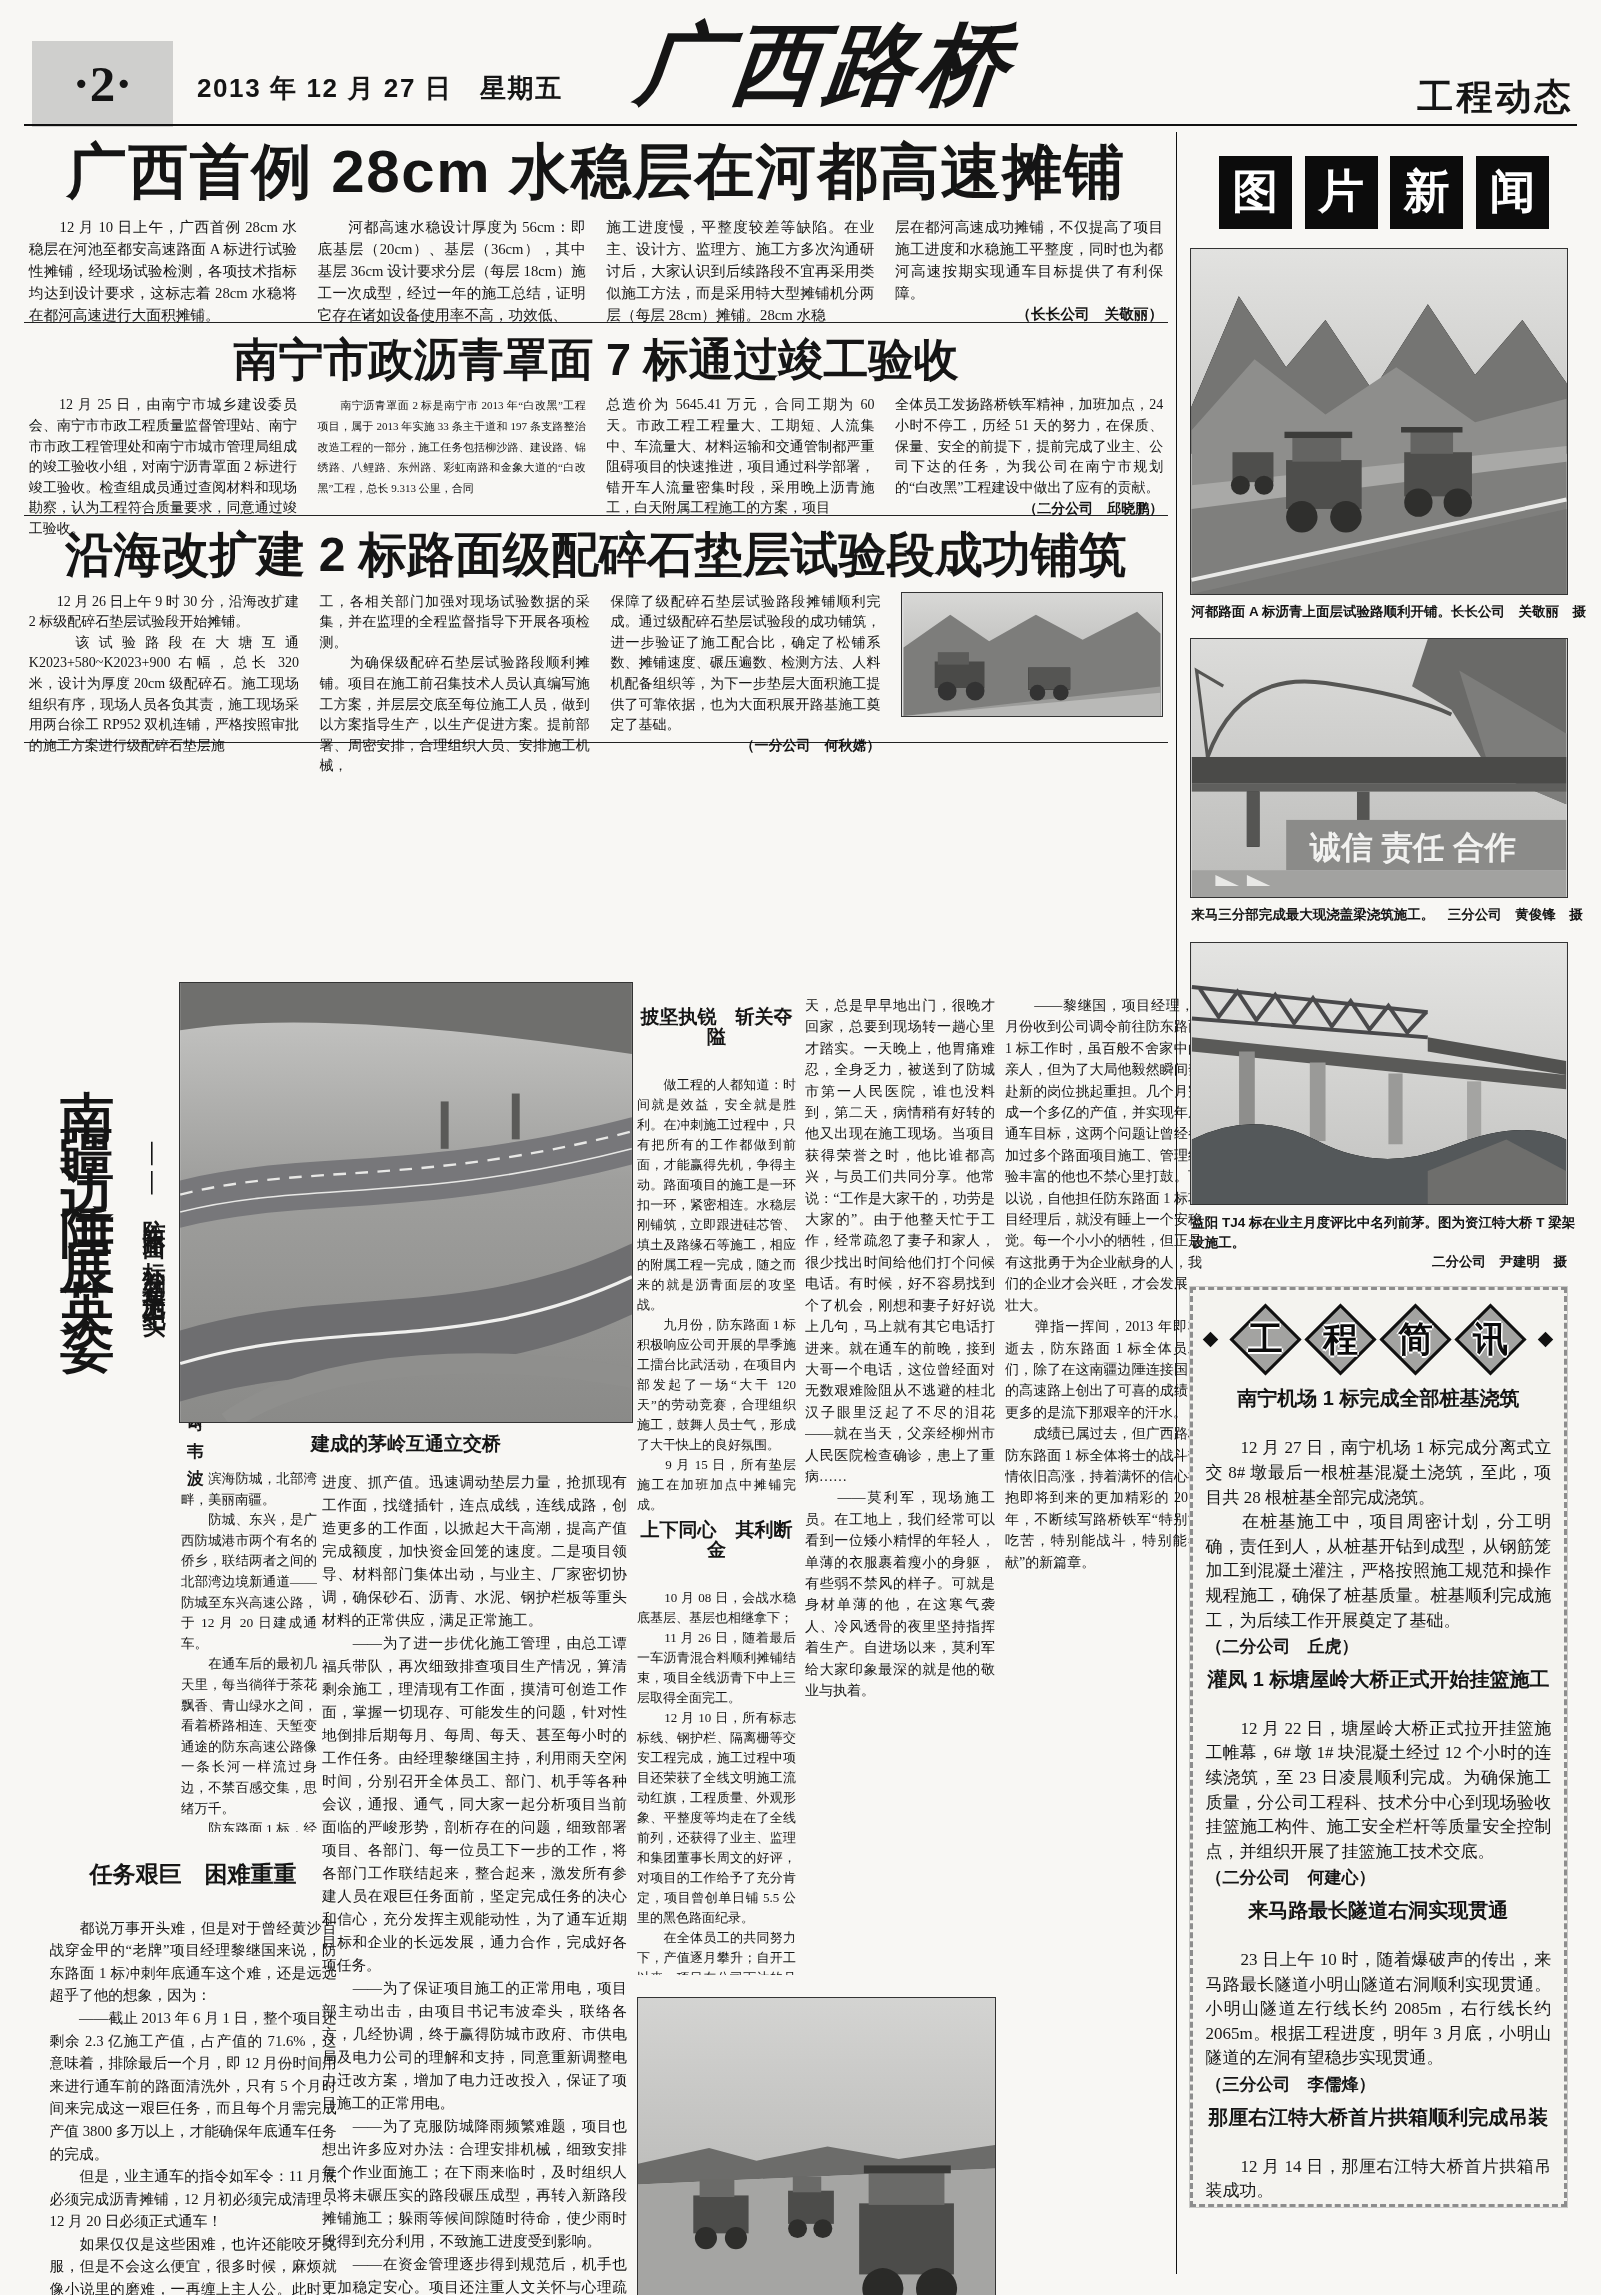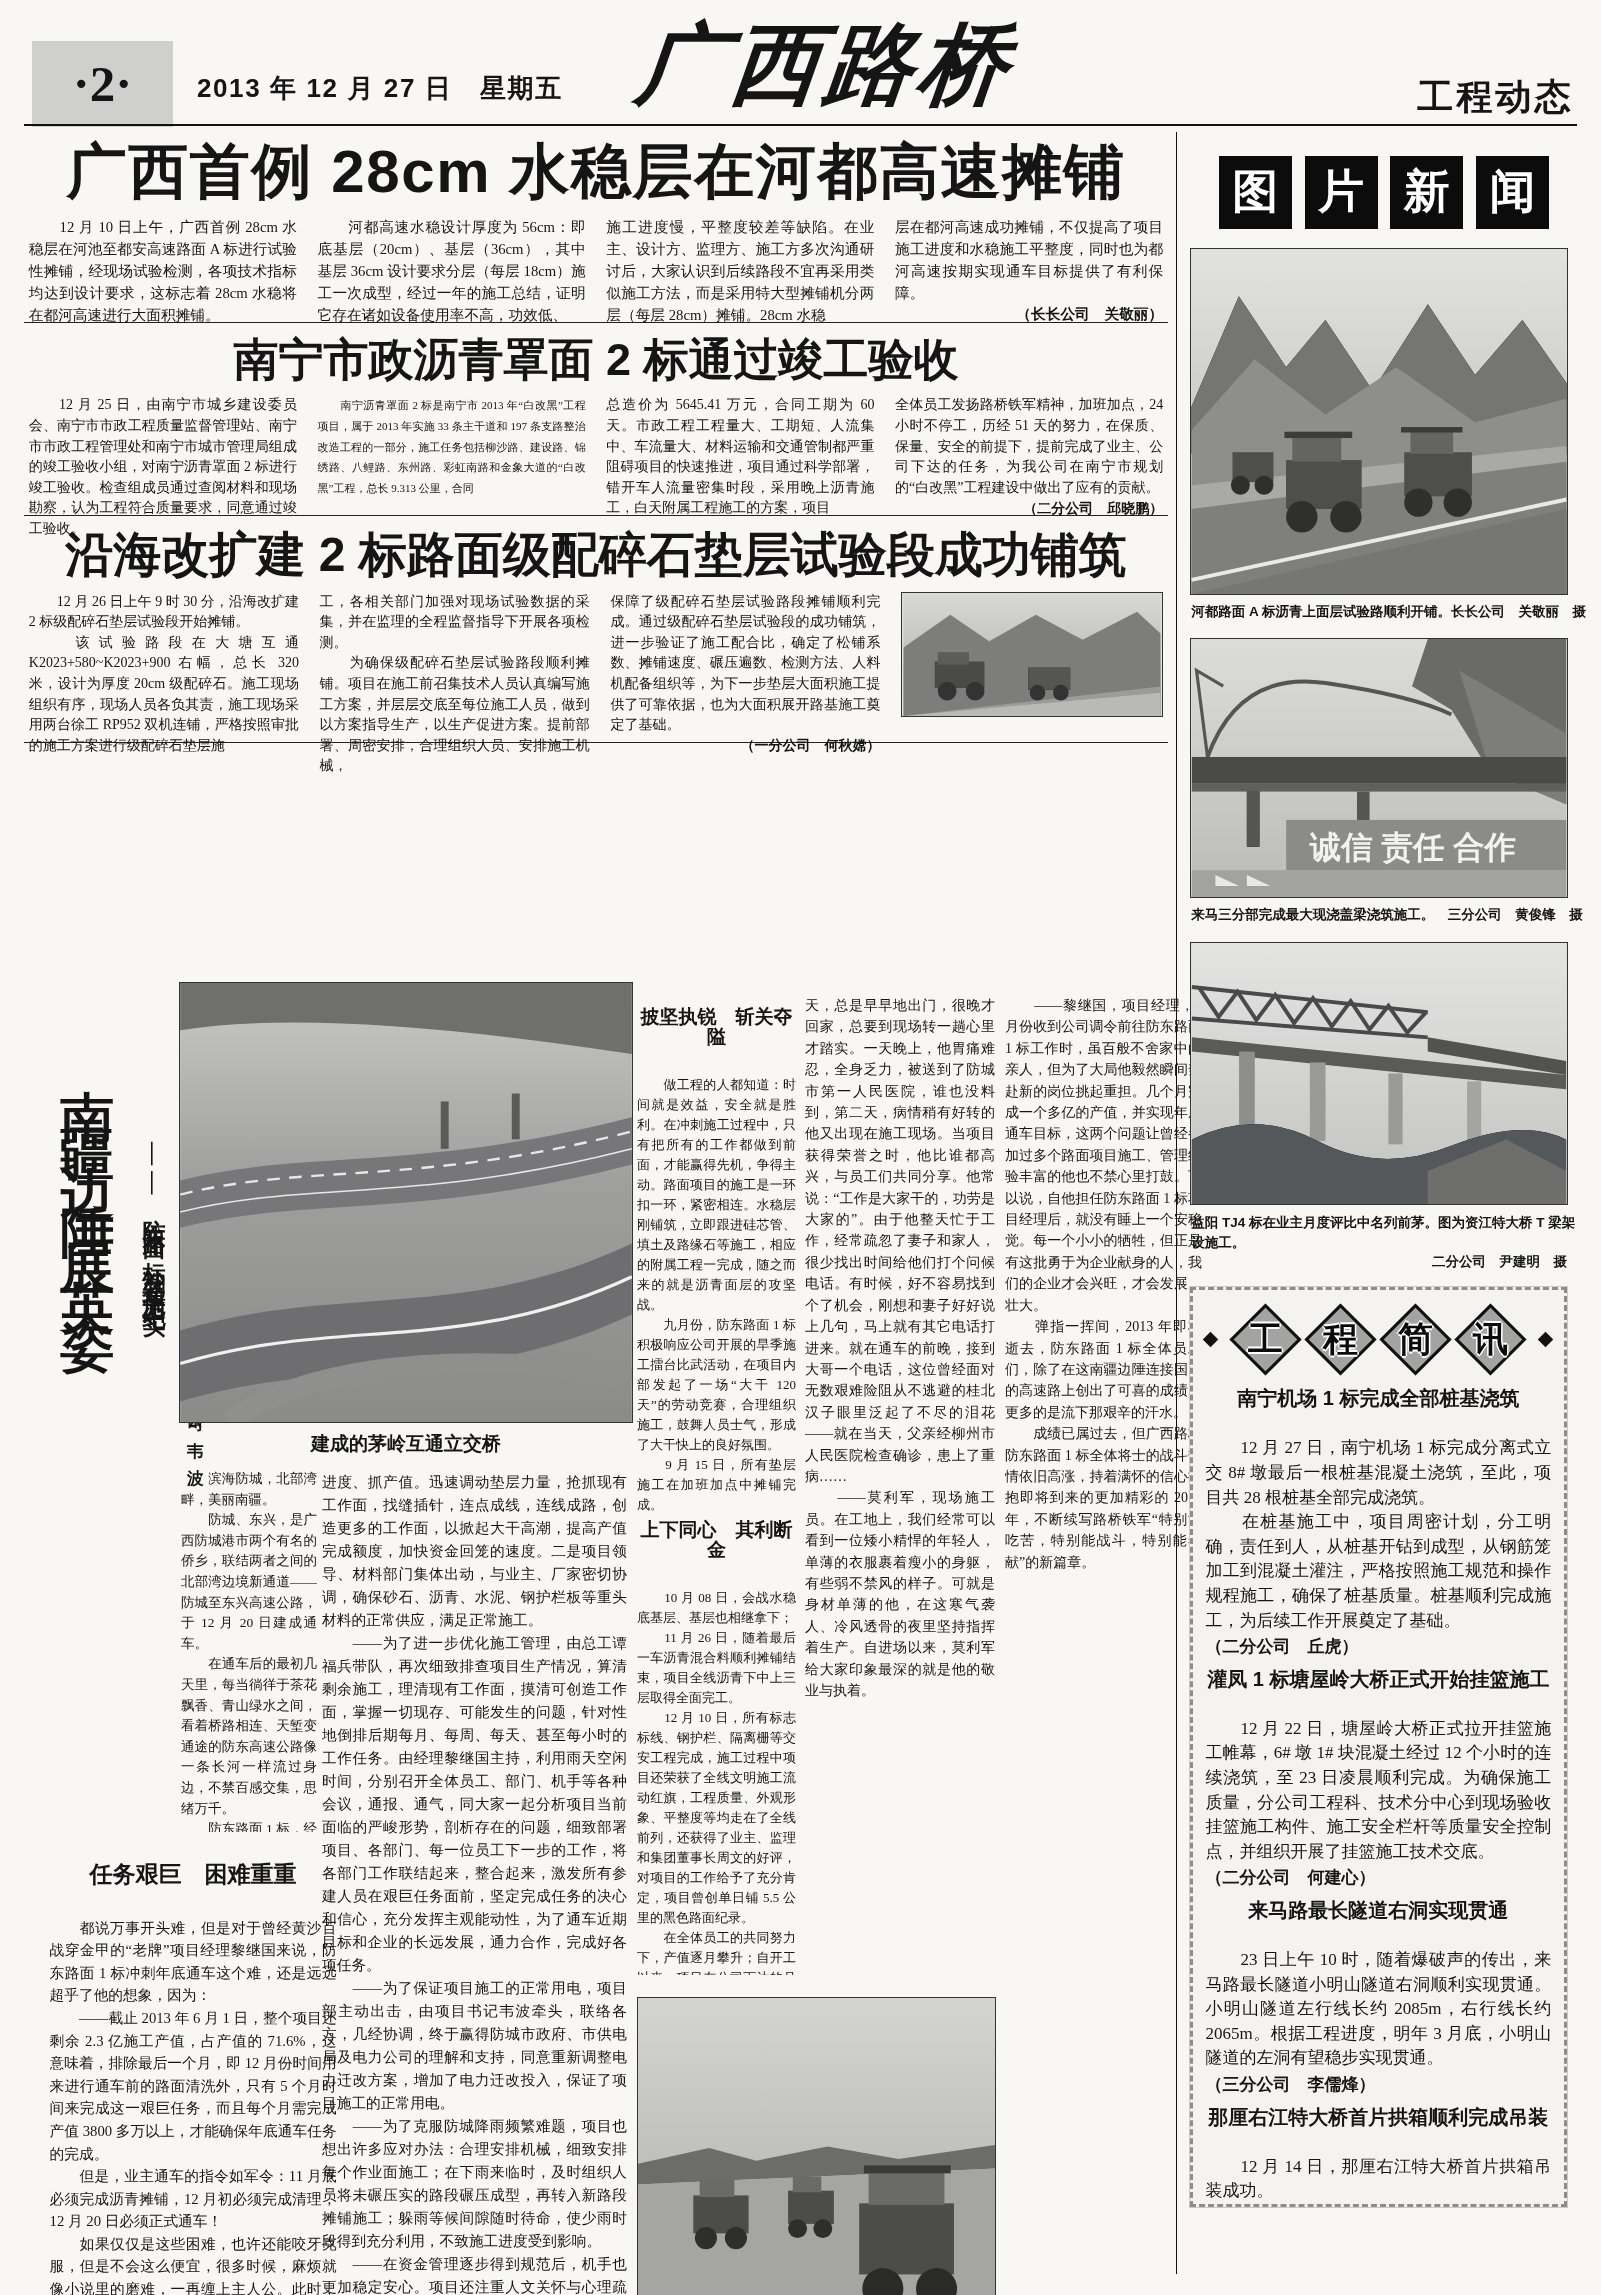--- a/index.html
+++ b/index.html
@@ -93,21 +93,21 @@
         <div class="col" data-name="article1-col2">　　河都高速水稳设计厚度为 56cm：即底基层（20cm）、基层（36cm），其中基层 36cm 设计要求分层（每层 18cm）施工一次成型，经过一年的施工总结，证明它存在诸如设备使用率不高，功效低、</div>
         <div class="col" data-name="article1-col3">施工进度慢，平整度较差等缺陷。在业主、设计方、监理方、施工方多次沟通研讨后，大家认识到后续路段不宜再采用类似施工方法，而是采用特大型摊铺机分两层（每层 28cm）摊铺。28cm 水稳</div>
         <div style="flex:1;">
           <div class="col" style="flex:none;" data-name="article1-col4">层在都河高速成功摊铺，不仅提高了项目施工进度和水稳施工平整度，同时也为都河高速按期实现通车目标提供了有利保障。</div>
           <div class="byline" data-name="article1-byline">（长长公司　关敬丽）</div>
         </div>
       </div>
     </div>
 
     <div class="art" data-name="article-zhaomian" style="height:193px;">
-      <h1 class="h-l" data-name="article2-headline">南宁市政沥青罩面 2 标通过竣工验收</h1>
+      <h1 class="h-l" data-name="article2-headline">南宁市政沥青罩面 7 标通过竣工验收</h1>
       <div class="cols" style="font-size:14px;">
         <div class="col" style="font-size:14px;line-height:20.6px;" data-name="article2-col1">　　12 月 25 日，由南宁市城乡建设委员会、南宁市市政工程质量监督管理站、南宁市市政工程管理处和南宁市城市管理局组成的竣工验收小组，对南宁沥青罩面 2 标进行竣工验收。检查组成员通过查阅材料和现场勘察，认为工程符合质量要求，同意通过竣工验收。</div>
         <div class="col" style="font-size:11px;line-height:20.6px;" data-name="article2-col2">　　南宁沥青罩面 2 标是南宁市 2013 年“白改黑”工程项目，属于 2013 年实施 33 条主干道和 197 条支路整治改造工程的一部分，施工任务包括柳沙路、建设路、锦绣路、八鲤路、东州路、彩虹南路和金象大道的“白改黑”工程，总长 9.313 公里，合同</div>
         <div class="col" style="font-size:14px;line-height:20.6px;" data-name="article2-col3">总造价为 5645.41 万元，合同工期为 60 天。市政工程工程量大、工期短、人流集中、车流量大、材料运输和交通管制都严重阻碍项目的快速推进，项目通过科学部署，错开车人流量密集时段，采用晚上沥青施工，白天附属工程施工的方案，项目</div>
         <div style="flex:1;">
           <div class="col" style="flex:none;font-size:14px;line-height:20.6px;" data-name="article2-col4">全体员工发扬路桥铁军精神，加班加点，24 小时不停工，历经 51 天的努力，在保质、保量、安全的前提下，提前完成了业主、公司下达的任务，为我公司在南宁市规划的“白改黑”工程建设中做出了应有的贡献。</div>
           <div class="byline" style="font-size:14px;" data-name="article2-byline">（二分公司　邱晓鹏）</div>
         </div>
       </div>
     </div>

